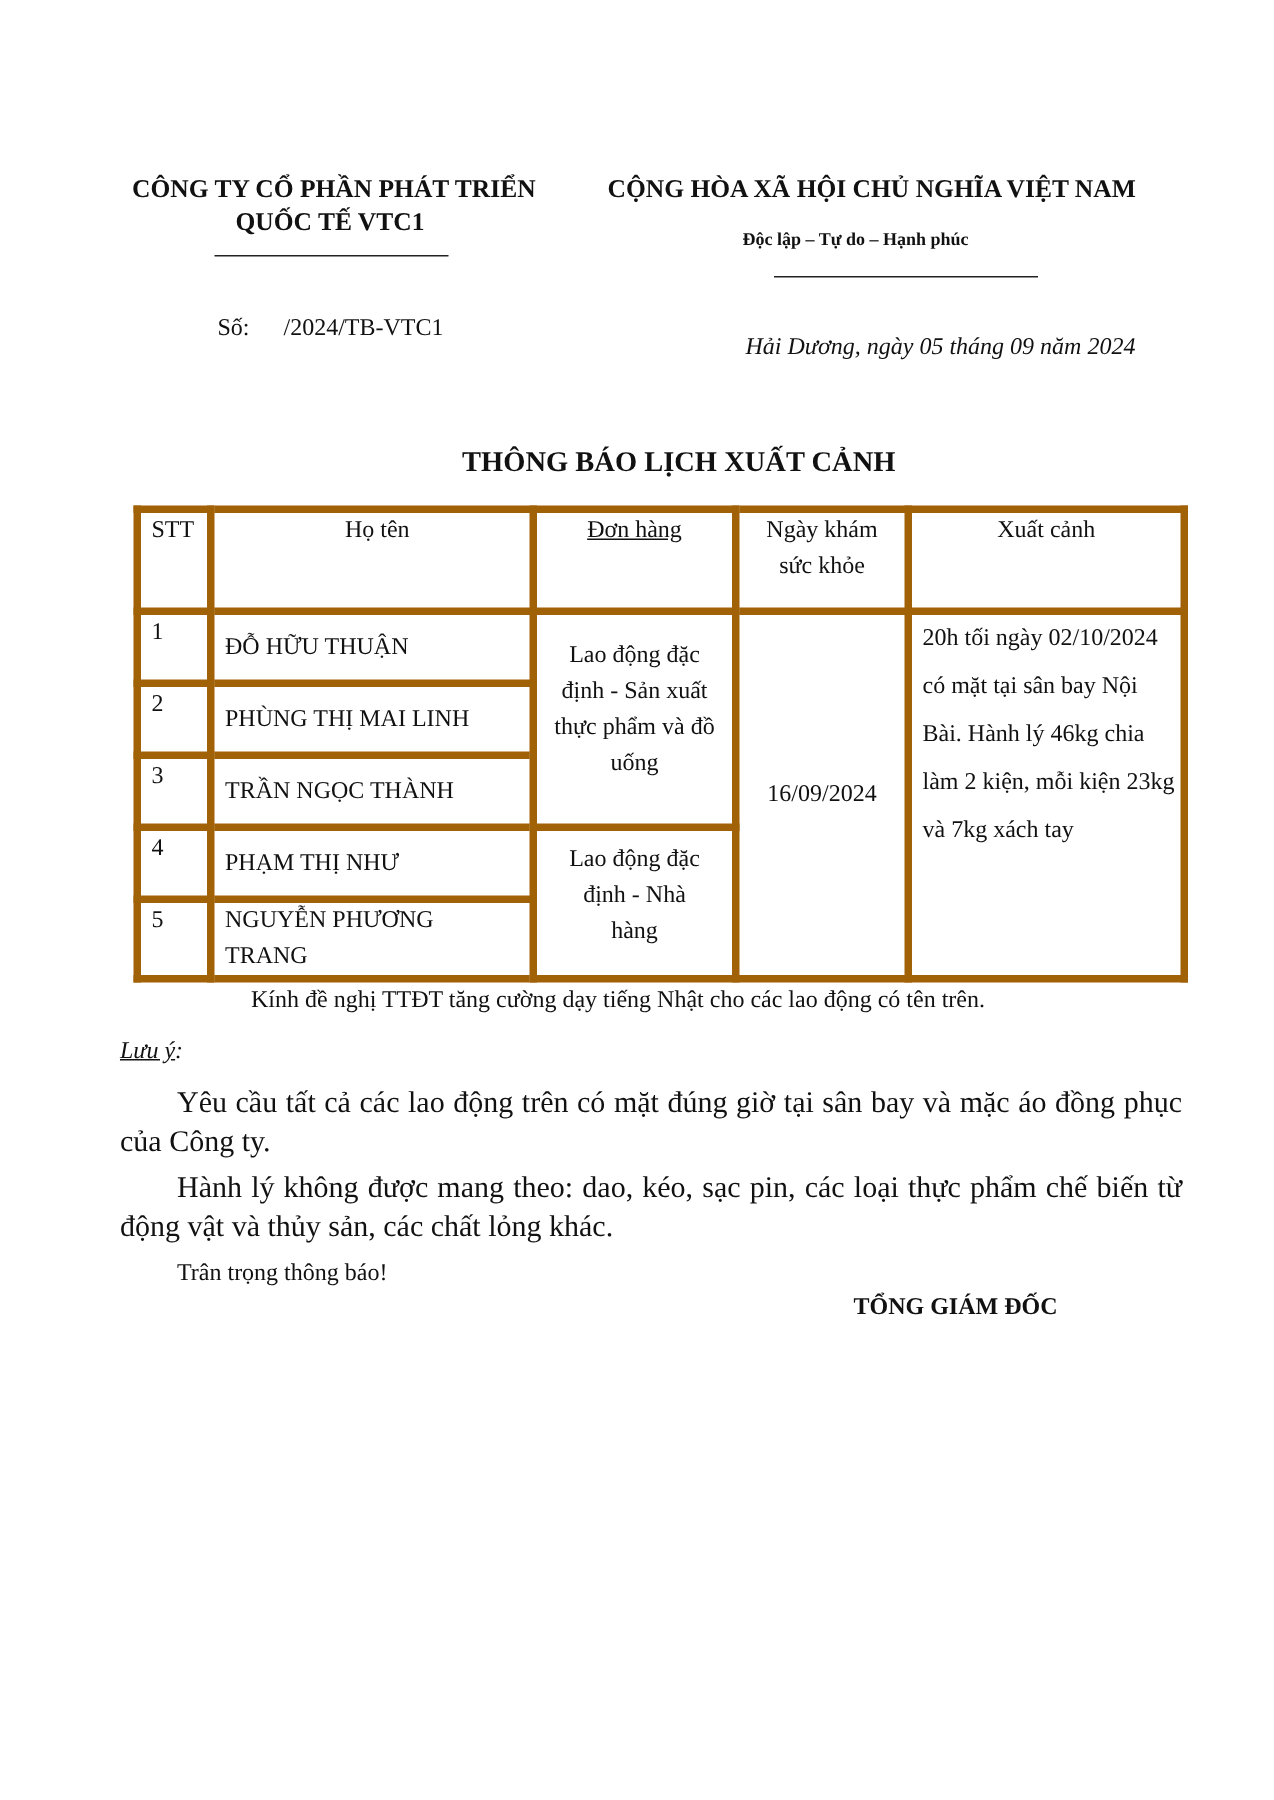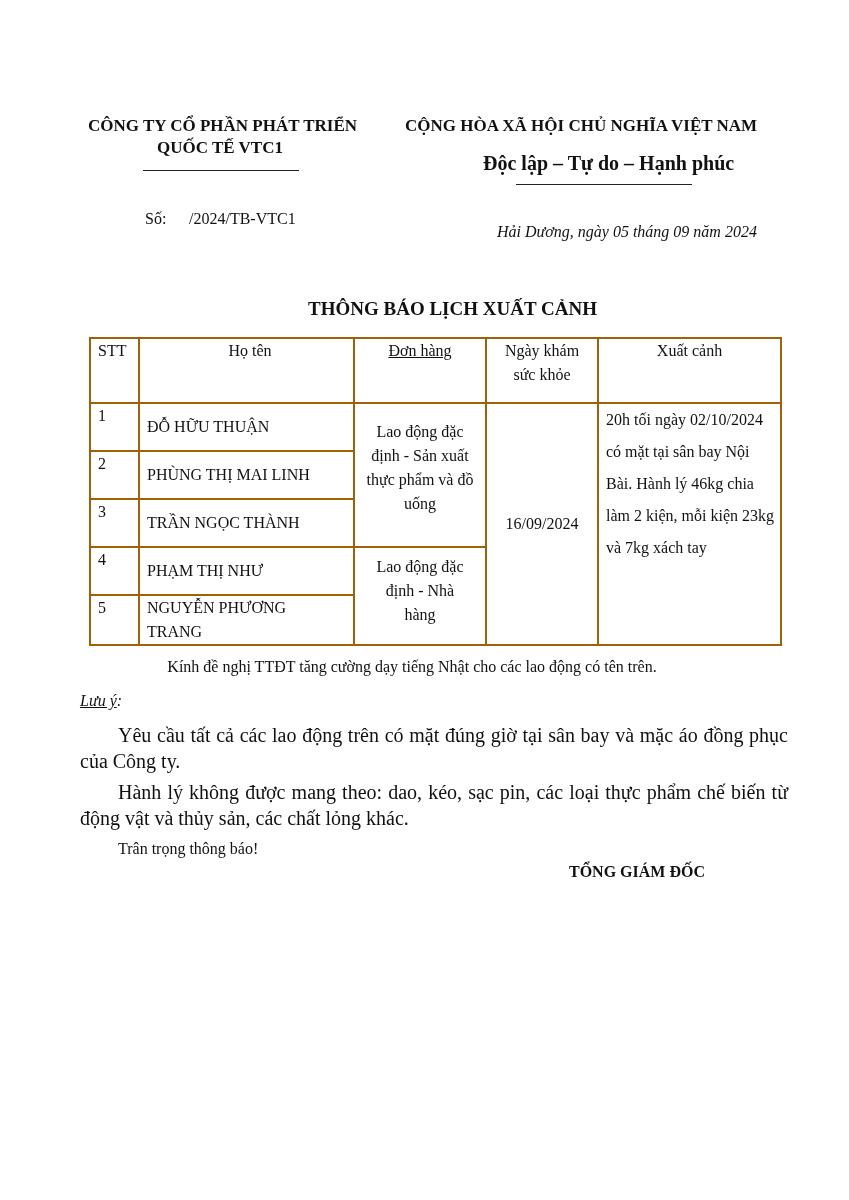--- a/index.html
+++ b/index.html
@@ -7,42 +7,42 @@
          font-family:"Liberation Serif", "DejaVu Serif", serif; color:#111; }
   .abs { position:absolute; white-space:nowrap; }
   .bold { font-weight:bold; }
   .ital { font-style:italic; }
   .hdr { font-size:17px; font-weight:bold; }
   .rule { position:absolute; height:1px; background:#222; }
   .t { font-size:16px; }
 
   table.grid { position:absolute; left:89px; top:337px; border-collapse:collapse;
                font-size:16px; }
-  table.grid td { border:2px solid #a16207; vertical-align:top; padding:0; line-height:24px; }
+  table.grid td { border:5px solid #a16207; vertical-align:top; padding:0; line-height:24px; }
   td.stt { width:49px; padding-left:7px !important; box-sizing:border-box; }
   td.name { width:215px; padding-left:7px !important; box-sizing:border-box; vertical-align:middle !important; }
   td.order { width:130px; text-align:center; vertical-align:middle !important; }
   td.date { width:110px; text-align:center; vertical-align:middle !important; }
   td.exit { width:183px; padding-left:7px !important; box-sizing:border-box; }
   tr.head td { height:63px; text-align:center; padding-top:0; }
   tr.head td.stt { text-align:left; }
   tr.r td { height:48px; }
   .exit-text { line-height:32px; padding-top:0; }
   .order-text { line-height:24px; }
   .p { position:absolute; font-size:20px; line-height:26px; }
 </style>
 </head>
 <body>
 
 <div class="abs hdr" style="left:88px; top:116px;">CÔNG TY CỔ PHẦN PHÁT TRIỂN</div>
 <div class="abs hdr" style="left:157px; top:138px;">QUỐC TẾ VTC1</div>
 <div class="rule" style="left:143px; top:170px; width:156px;"></div>
 
 <div class="abs hdr" style="left:405px; top:116px;">CỘNG HÒA XÃ HỘI CHỦ NGHĨA VIỆT NAM</div>
-<div class="abs hdr" style="left:483px; top:152px; font-size:20px;">Độc lập – Tự do – Hạnh phúc</div>
+<div class="abs hdr" style="left:495px; top:152px; font-size:12px;">Độc lập – Tự do – Hạnh phúc</div>
 <div class="rule" style="left:516px; top:184px; width:176px;"></div>
 
 <div class="abs t" style="left:145px; top:210px;">Số:</div>
 <div class="abs t" style="left:189px; top:210px;">/2024/TB-VTC1</div>
 <div class="abs t ital" style="left:497px; top:223px;">Hải Dương, ngày 05 tháng 09 năm 2024</div>
 
 <div class="abs bold" style="left:0; width:817px; text-align:center; top:298px; font-size:19px; white-space:nowrap;padding-left:44px;">THÔNG BÁO LỊCH XUẤT CẢNH</div>
 
 <table class="grid">
   <tbody>

